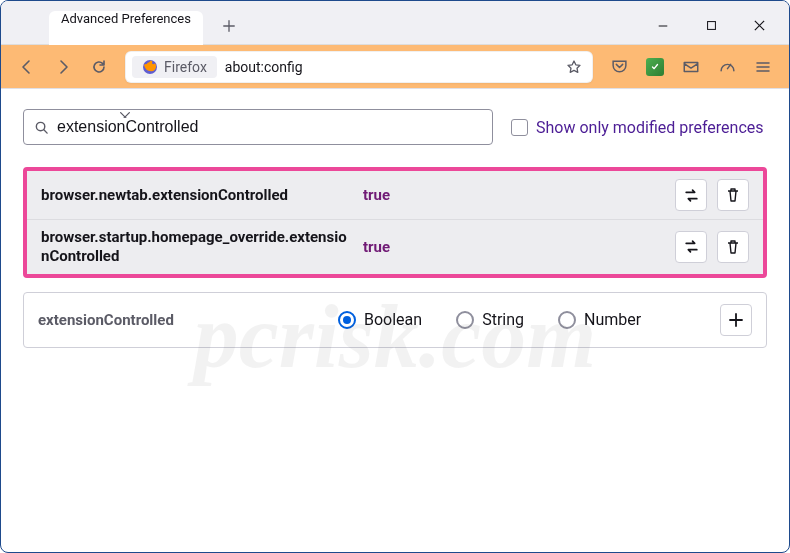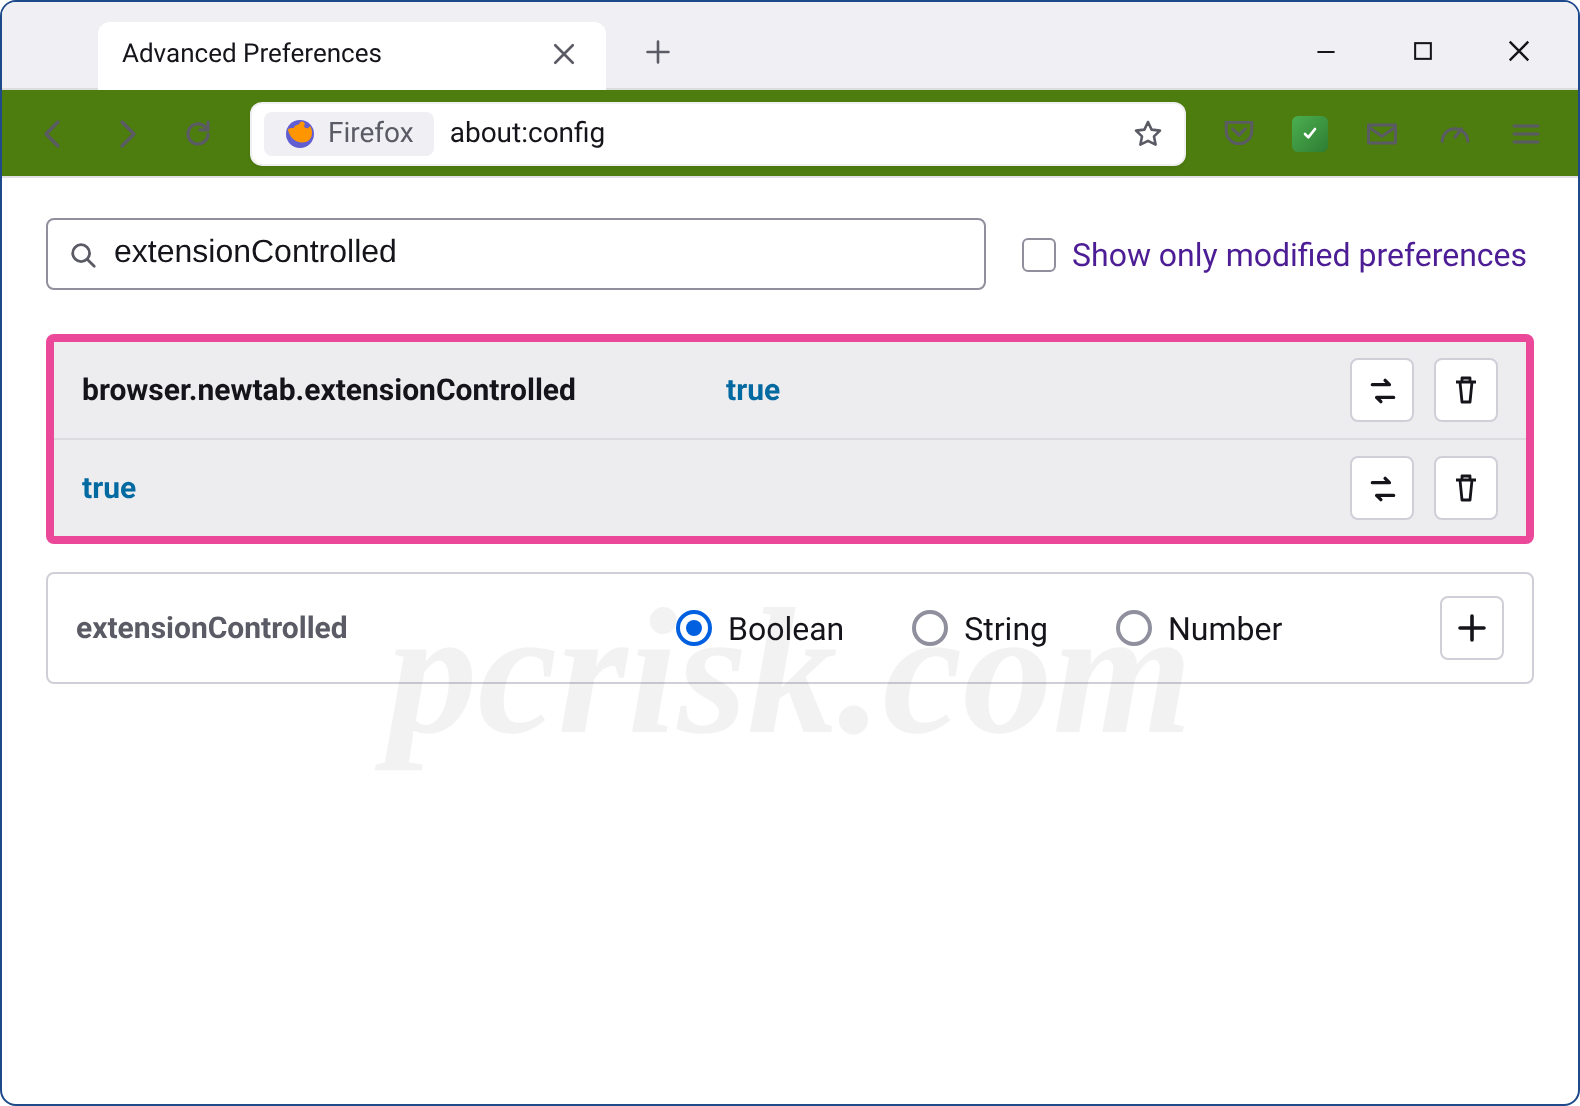--- a/index.html
+++ b/index.html
@@ -25,40 +25,41 @@
     background: #fff;
     height: 34px;
     padding: 0 12px;
     border-radius: 6px 6px 0 0;
     display: flex;
     align-items: center;
     gap: 84px;
     font-size: 13px;
     color: #15141a;
     margin-top: 10px;
+    flex-direction: column;
   }
   .tab-close { width: 16px; height: 16px; color: #5b5b66; cursor: pointer; }
   .newtab-btn {
     width: 28px; height: 28px;
     display: flex; align-items: center; justify-content: center;
     margin-left: 12px; margin-top: 6px;
     color: #5b5b66;
     border-radius: 4px;
   }
   .win-controls {
     margin-left: auto;
     display: flex;
     gap: 28px;
     padding-right: 20px;
     padding-top: 6px;
   }
   .win-btn { width: 20px; height: 20px; color: #15141a; display:flex; align-items:center; justify-content:center; }
   .toolbar {
     height: 44px;
-    background: #4d7c0f;
+    background: #fdba74;
     display: flex;
     align-items: center;
     padding: 0 10px;
     gap: 4px;
     border-bottom: 1px solid #e0e0e6;
   }
   .nav-btn {
     width: 32px; height: 32px;
     display:flex; align-items:center; justify-content:center;
     color: #5b5b66;
@@ -146,21 +147,21 @@
     display: flex;
     align-items: center;
     min-height: 48px;
     padding: 8px 14px;
     gap: 10px;
     font-size: 15px;
   }
   .pref-row.modified { background: #ededf0; font-weight: 700;}
   .pref-row + .pref-row { border-top: 1px solid #dcdce0; }
   .pref-name { width: 312px; color: #15141a; word-break: break-all; line-height:1.25;}
-  .pref-val { flex: 1; color: #0369a1; }
+  .pref-val { flex: 1; color: #701a75; }
   .row-btn {
     width: 32px; height: 32px;
     border: 1px solid #cfcfd8;
     border-radius: 4px;
     background: #fff;
     display:flex;align-items:center;justify-content:center;
     color: #15141a;
   }
   .add-table {
     margin-top: 14px;
@@ -325,20 +326,21 @@
             <path d="M3 5h8l-2-2M13 11H5l2 2" fill="none" stroke="currentColor" stroke-width="1.6" stroke-linecap="round" stroke-linejoin="round"></path>
           </svg>
       </div>
       <div class="row-btn">
         <svg viewBox="0 0 16 16" width="16" height="16">
             <path d="M3 4h10M6 4V2h4v2M5 4l1 10h4l1-10" fill="none" stroke="currentColor" stroke-width="1.4" stroke-linejoin="round"></path>
           </svg>
       </div>
     </div>
     <div class="pref-row modified">
+      <div class="pref-name">browser.startup.homepage_override.extensionControlled</div>
       <div class="pref-val">true</div>
       <div class="row-btn">
         <svg viewBox="0 0 16 16" width="17" height="17">
             <path d="M3 5h8l-2-2M13 11H5l2 2" fill="none" stroke="currentColor" stroke-width="1.6" stroke-linecap="round" stroke-linejoin="round"></path>
           </svg>
       </div>
       <div class="row-btn">
         <svg viewBox="0 0 16 16" width="16" height="16">
             <path d="M3 4h10M6 4V2h4v2M5 4l1 10h4l1-10" fill="none" stroke="currentColor" stroke-width="1.4" stroke-linejoin="round"></path>
           </svg>

